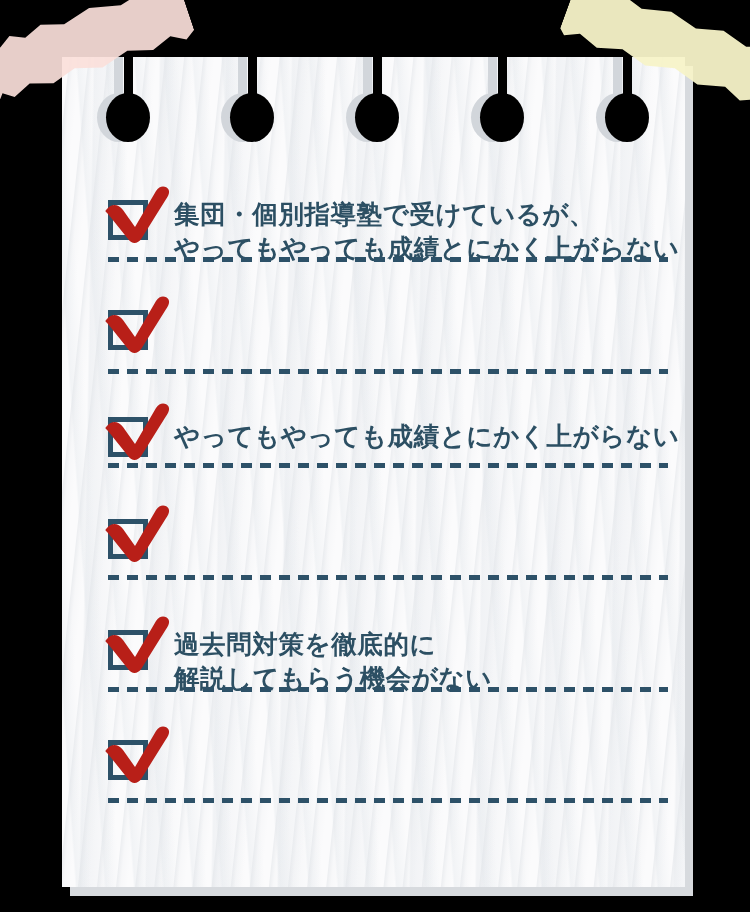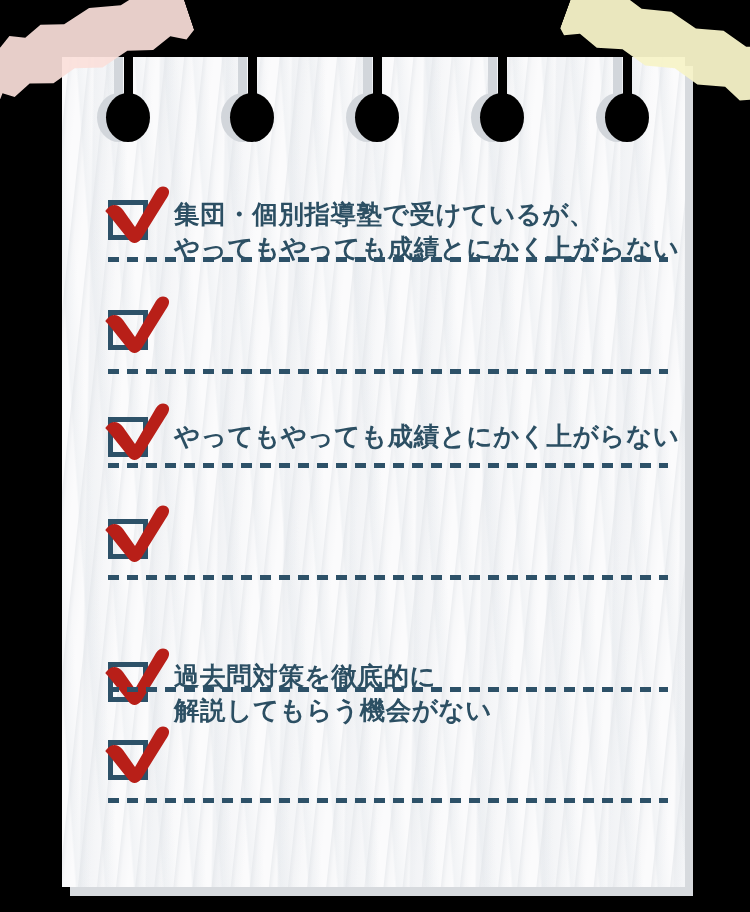--- a/index.html
+++ b/index.html
@@ -269,21 +269,21 @@
         <div class="row-inner">
           <div class="check-wrap">
             <div class="check-box"></div>
             <div class="check-mark"><svg viewBox="0 0 74 62" width="74" height="62" aria-hidden="true">
                 <path d="M6.5 24.5 C12 18 18 19 23 25 L35 42 L56 6 C60 -0.5 66.5 1 68.5 4.5 C70 7.5 68.5 10.5 65.5 15 L41.5 53.5 C38 59 32 59.5 28.5 54.5 L8 29 C5 25.5 4.8 26.5 6.5 24.5 Z" fill="#b81f18"></path>
               </svg></div>
           </div>
         </div>
       </div>
       <div class="dotted" style="top: 518px;"></div>
-      <div class="row" style="top: 590px;">
+      <div class="row" style="top: 558px;">
         <div class="row-inner">
           <div class="check-wrap">
             <div class="check-box"></div>
             <div class="check-mark"><svg viewBox="0 0 74 62" width="74" height="62" aria-hidden="true">
                 <path d="M6.5 24.5 C12 18 18 19 23 25 L35 42 L56 6 C60 -0.5 66.5 1 68.5 4.5 C70 7.5 68.5 10.5 65.5 15 L41.5 53.5 C38 59 32 59.5 28.5 54.5 L8 29 C5 25.5 4.8 26.5 6.5 24.5 Z" fill="#b81f18"></path>
               </svg></div>
           </div>
           <div class="row-text">過去問対策を徹底的に
 解説してもらう機会がない</div>
         </div>

